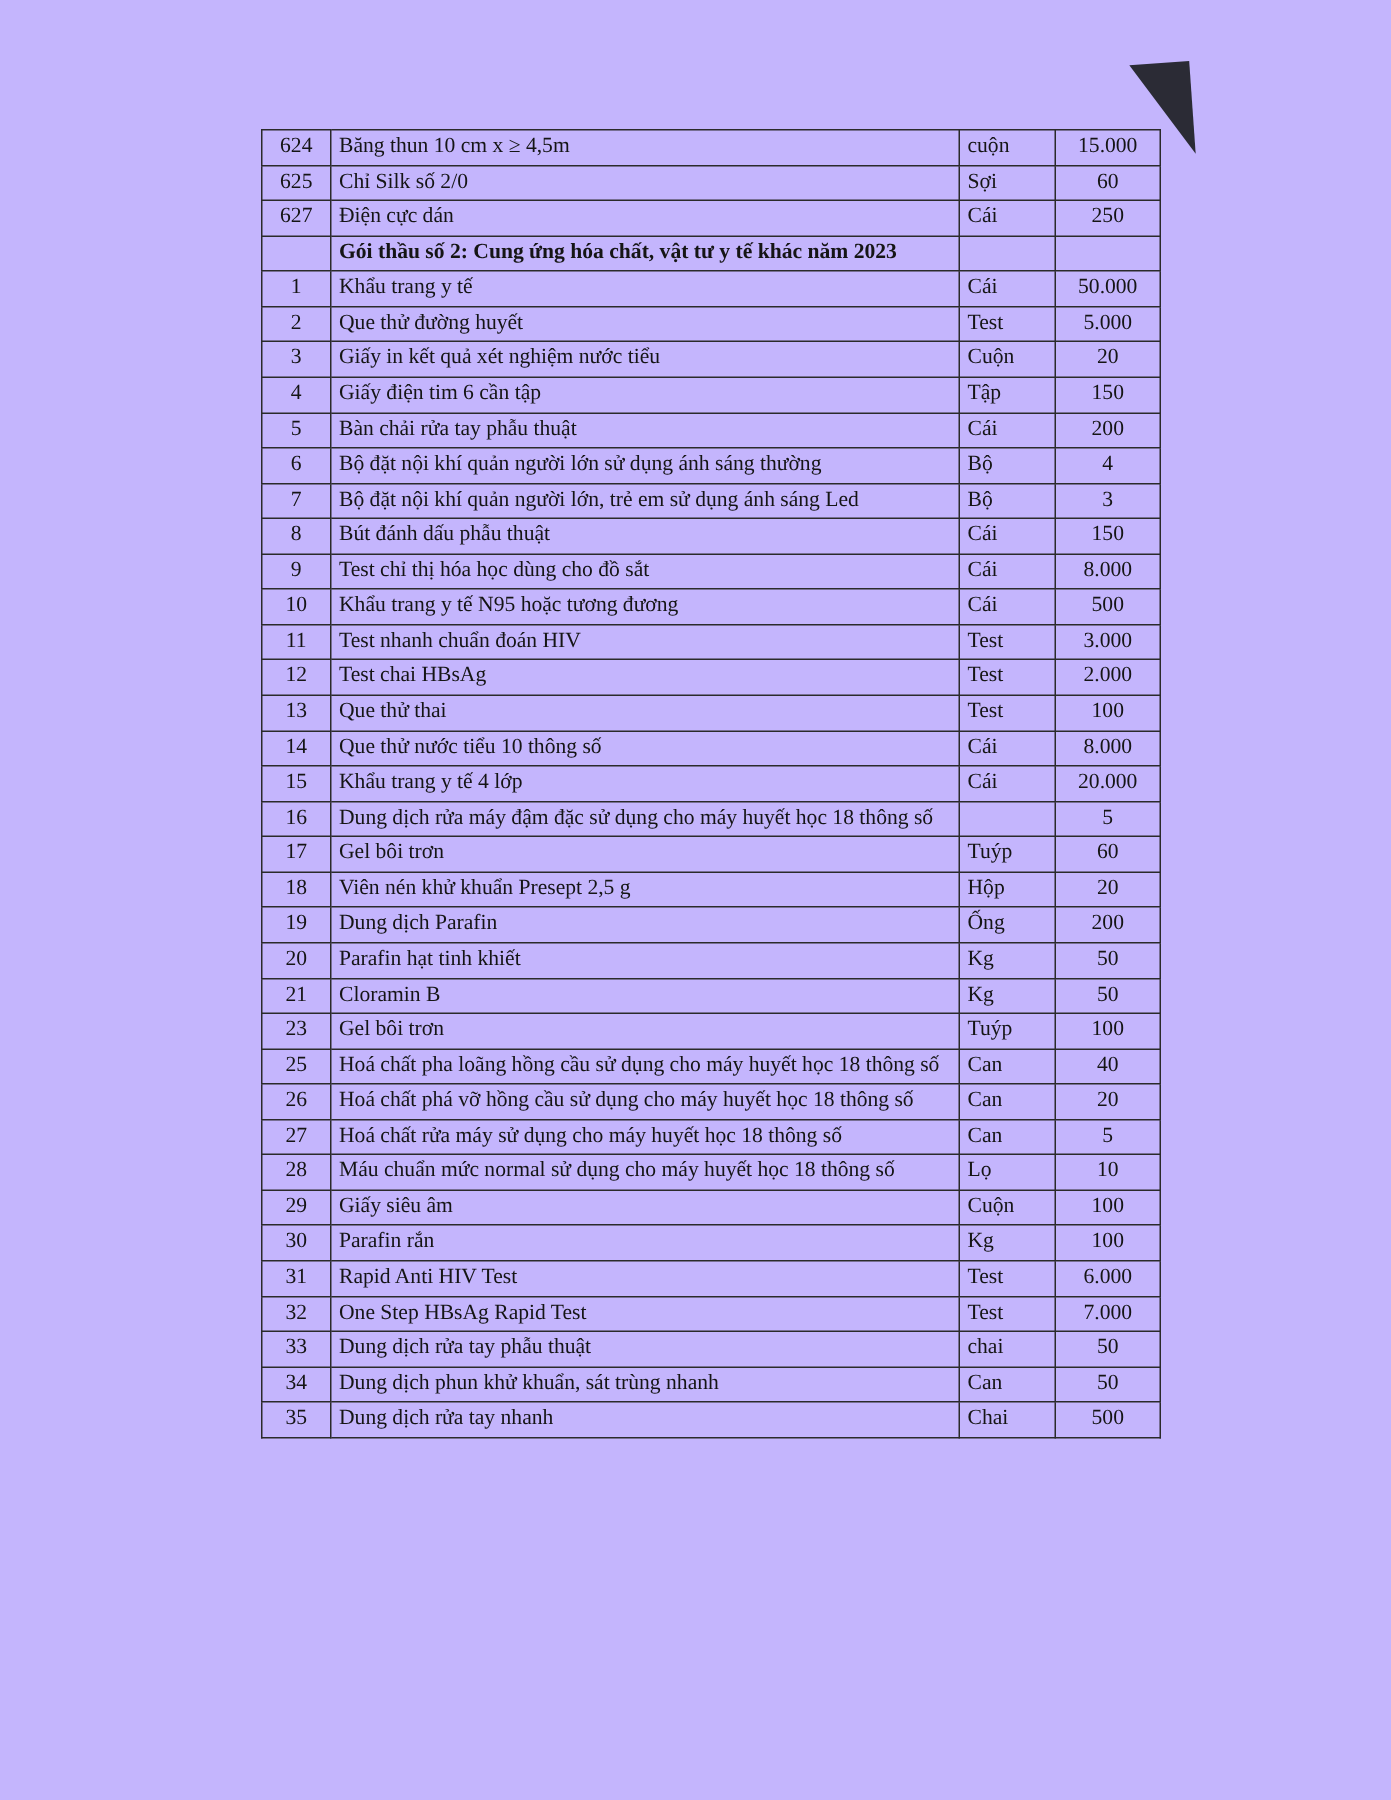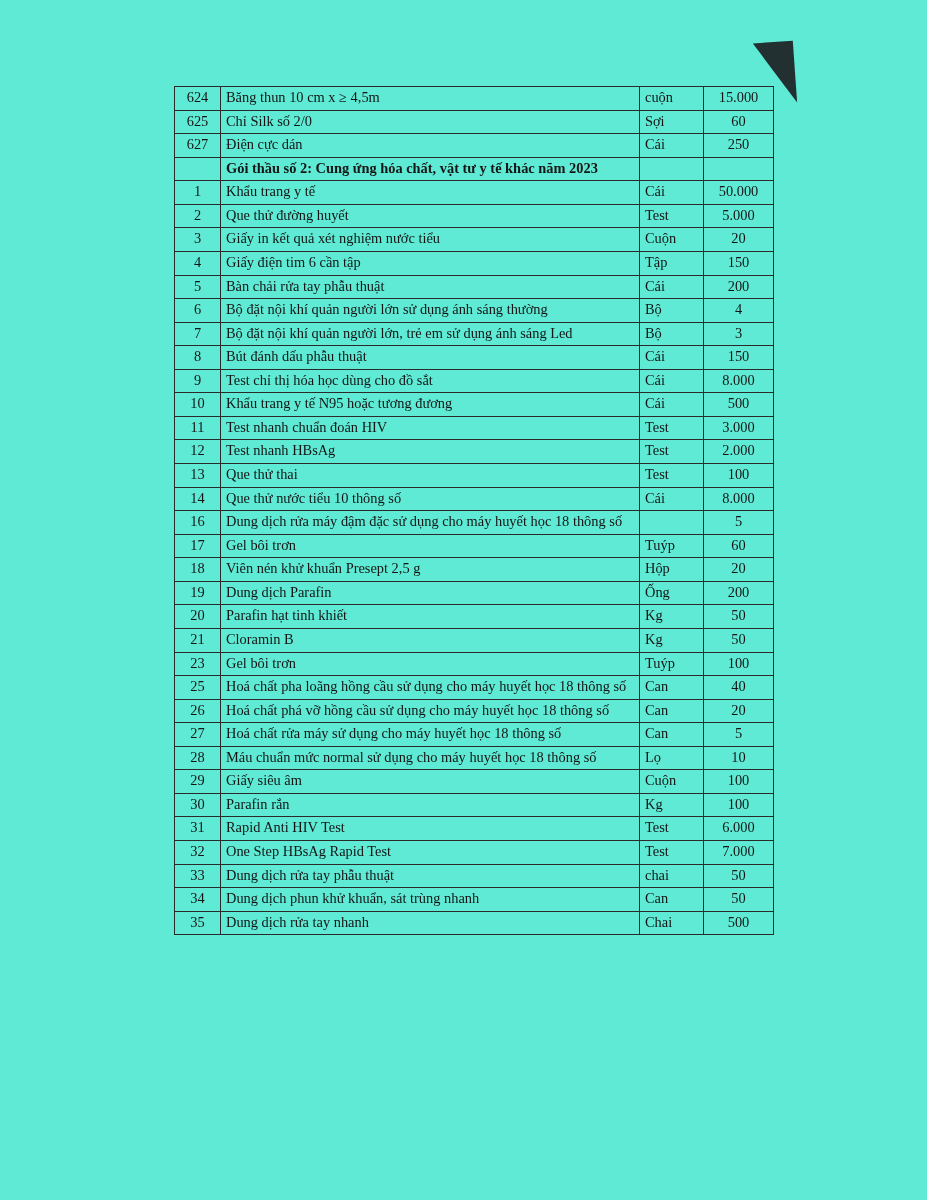--- a/index.html
+++ b/index.html
@@ -13,21 +13,21 @@
     position: relative;
     font-family: "Liberation Serif", serif;
     color: #151515;
     overflow: hidden;
   }
 
   
   #scan-page {
     position: absolute;
     inset: 0;
-    background: #5eead4;
+    background: #c4b5fd;
   }
 
   
   #corner-fold {
     position: absolute;
     top: 42px;
     right: 132px;
     width: 0;
     height: 0;
     border-left: 40px solid transparent;
@@ -179,35 +179,41 @@
             <td class="qty">500</td>
           </tr>
           <tr>
             <td class="stt">11</td>
             <td class="name">Test nhanh chuẩn đoán HIV</td>
             <td class="unit">Test</td>
             <td class="qty">3.000</td>
           </tr>
           <tr>
             <td class="stt">12</td>
-            <td class="name">Test nhanh HBsAg</td>
+            <td class="name">Test chai HBsAg</td>
             <td class="unit">Test</td>
             <td class="qty">2.000</td>
           </tr>
           <tr>
             <td class="stt">13</td>
             <td class="name">Que thử thai</td>
             <td class="unit">Test</td>
             <td class="qty">100</td>
           </tr>
           <tr>
             <td class="stt">14</td>
             <td class="name">Que thử nước tiểu 10 thông số</td>
             <td class="unit">Cái</td>
             <td class="qty">8.000</td>
+          </tr>
+          <tr>
+            <td class="stt">15</td>
+            <td class="name">Khẩu trang y tế 4 lớp</td>
+            <td class="unit">Cái</td>
+            <td class="qty">20.000</td>
           </tr>
           <tr>
             <td class="stt">16</td>
             <td class="name">Dung dịch rửa máy đậm đặc sử dụng cho máy huyết học 18 thông số</td>
             <td class="unit"></td>
             <td class="qty">5</td>
           </tr>
           <tr>
             <td class="stt">17</td>
             <td class="name">Gel bôi trơn</td>

